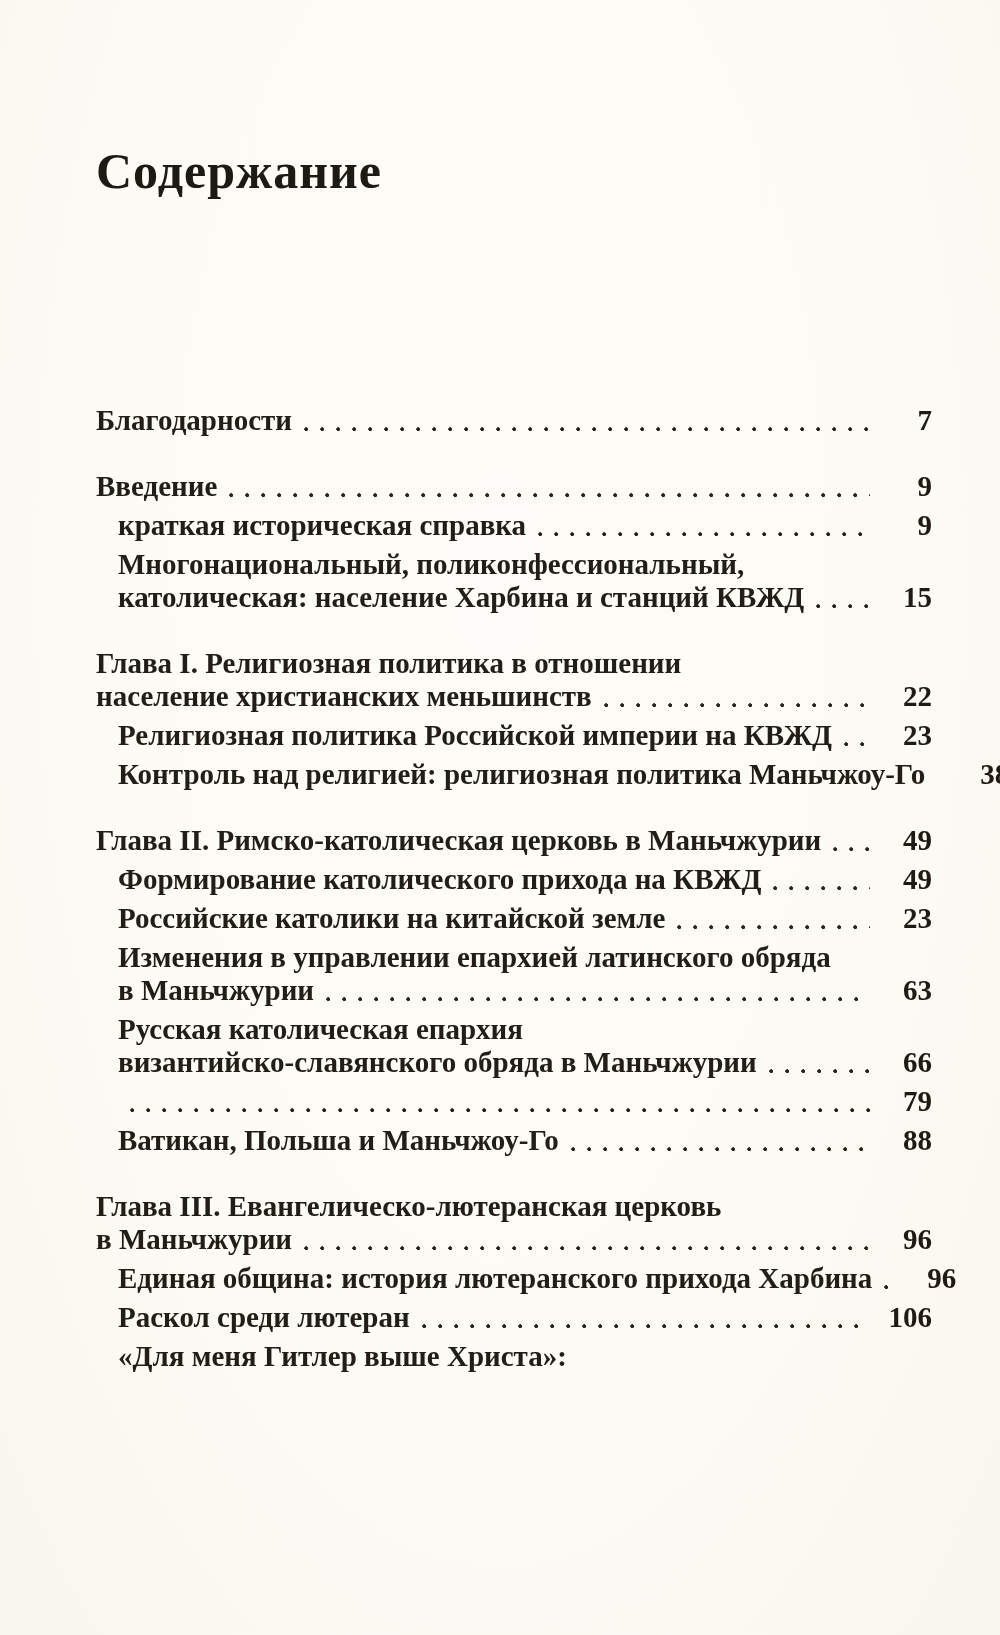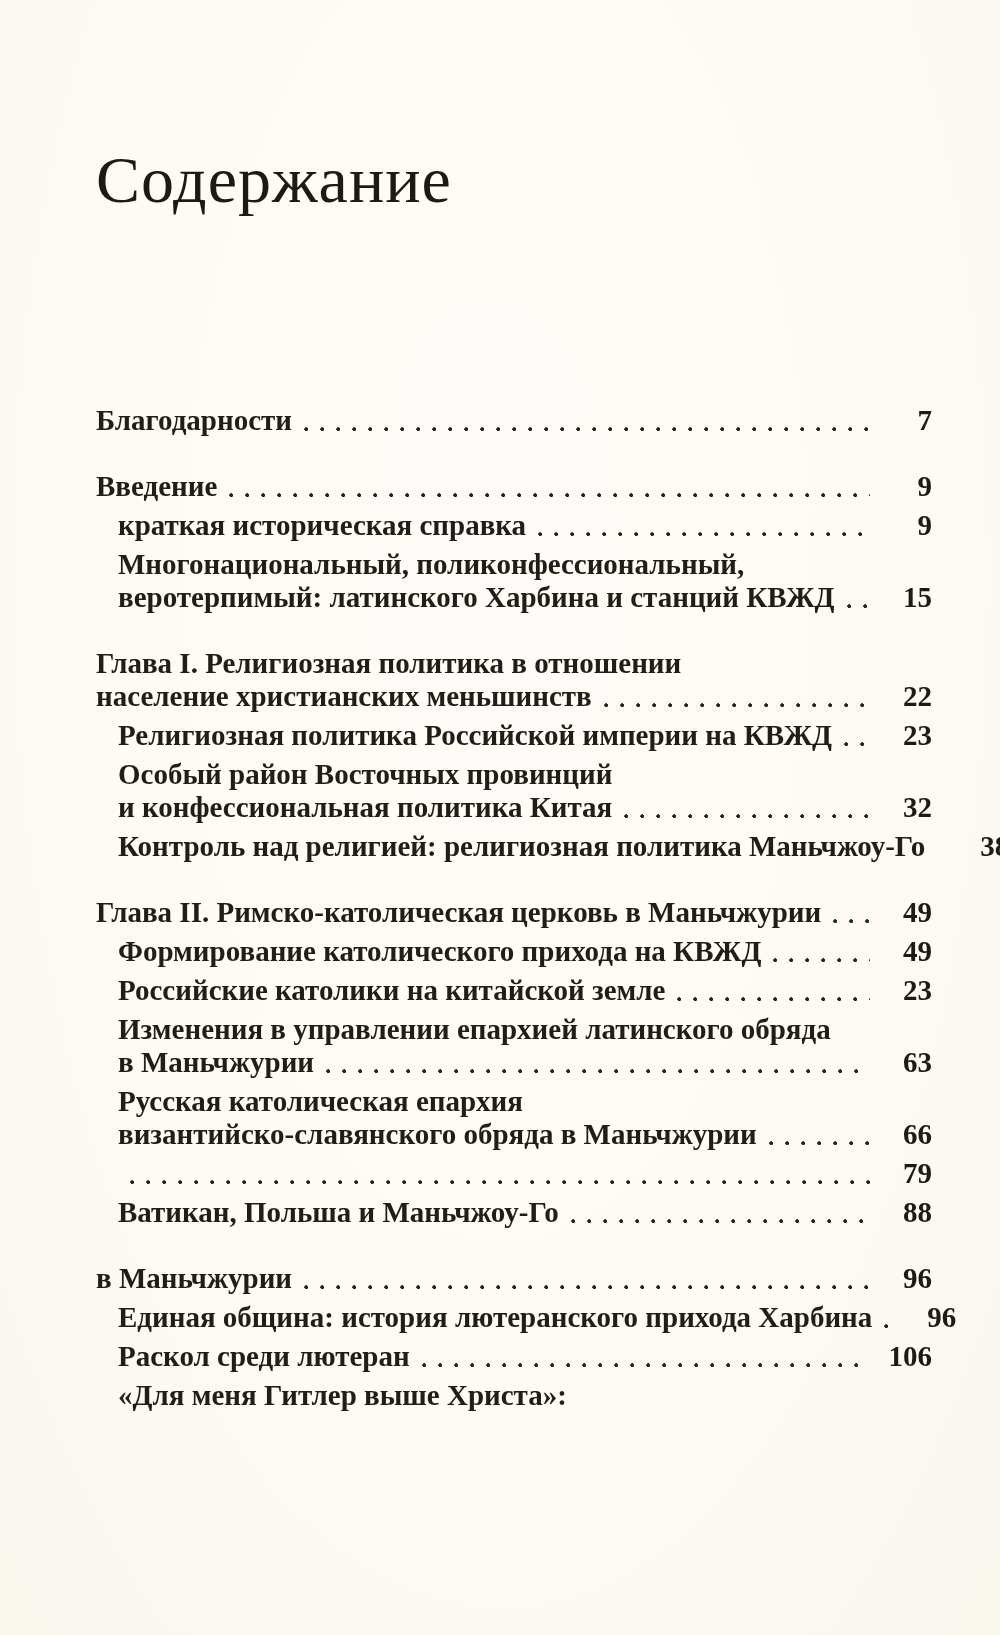--- a/index.html
+++ b/index.html
@@ -12,22 +12,22 @@
     position: relative;
     width: 1000px; height: 1635px;
     background: radial-gradient(ellipse at 50% 35%, #fdfcf8 0%, #fcfbf5 55%, #f9f6ee 100%);
     color: #211c15;
     overflow: hidden;
   }
   .page-title {
     position: absolute;
     left: 96px; top: 142px;
     margin: 0;
-    font-size: 66px;
-    font-weight: 400;
+    font-size: 50px;
+    font-weight: 700;
     letter-spacing: 1px;
     color: #1d1913;
   }
   .toc {
     position: absolute;
     left: 96px; top: 398px;
     width: 836px;
   }
   .entry {
     margin-top: 6px;
@@ -90,21 +90,21 @@
       <div class="row">
         <span class="t">краткая историческая справка</span>
         <span class="leader"></span>
         <span class="pg">9</span>
       </div>
     </div>
 
     <div class="entry sub">
       <div class="line">Многонациональный, поликонфессиональный,</div>
       <div class="row">
-        <span class="t">веротерпимый: латинского Харбина и станций КВЖД</span>
+        <span class="t">католическая: население Харбина и станций КВЖД</span>
         <span class="leader"></span>
         <span class="pg">15</span>
       </div>
     </div>
 
     <div class="entry main gap">
       <div class="line">Глава I. Религиозная политика в отношении</div>
       <div class="row">
         <span class="t">население христианских меньшинств</span>
         <span class="leader"></span>
@@ -113,28 +113,20 @@
     </div>
 
     <div class="entry sub">
       <div class="row">
         <span class="t">Религиозная политика Российской империи на КВЖД</span>
         <span class="leader"></span>
         <span class="pg">23</span>
       </div>
     </div>
 
-    <div class="entry sub">
-      <div class="line">Особый район Восточных провинций</div>
-      <div class="row">
-        <span class="t">и конфессиональная политика Китая</span>
-        <span class="leader"></span>
-        <span class="pg">32</span>
-      </div>
-    </div>
 
     <div class="entry sub">
       <div class="row">
         <span class="t">Контроль над религией: религиозная политика Маньчжоу-Го</span>
         <span class="leader no-dots"></span>
         <span class="pg">38</span>
       </div>
     </div>
 
     <div class="entry main gap">
@@ -188,20 +180,21 @@
 
     <div class="entry sub">
       <div class="row">
         <span class="t">Ватикан, Польша и Маньчжоу-Го</span>
         <span class="leader"></span>
         <span class="pg">88</span>
       </div>
     </div>
 
     <div class="entry main gap">
+      <div class="line">Глава III. Евангелическо-лютеранская церковь</div>
       <div class="row">
         <span class="t">в Маньчжурии</span>
         <span class="leader"></span>
         <span class="pg">96</span>
       </div>
     </div>
 
     <div class="entry sub">
       <div class="row">
         <span class="t">Единая община: история лютеранского прихода Харбина</span>

